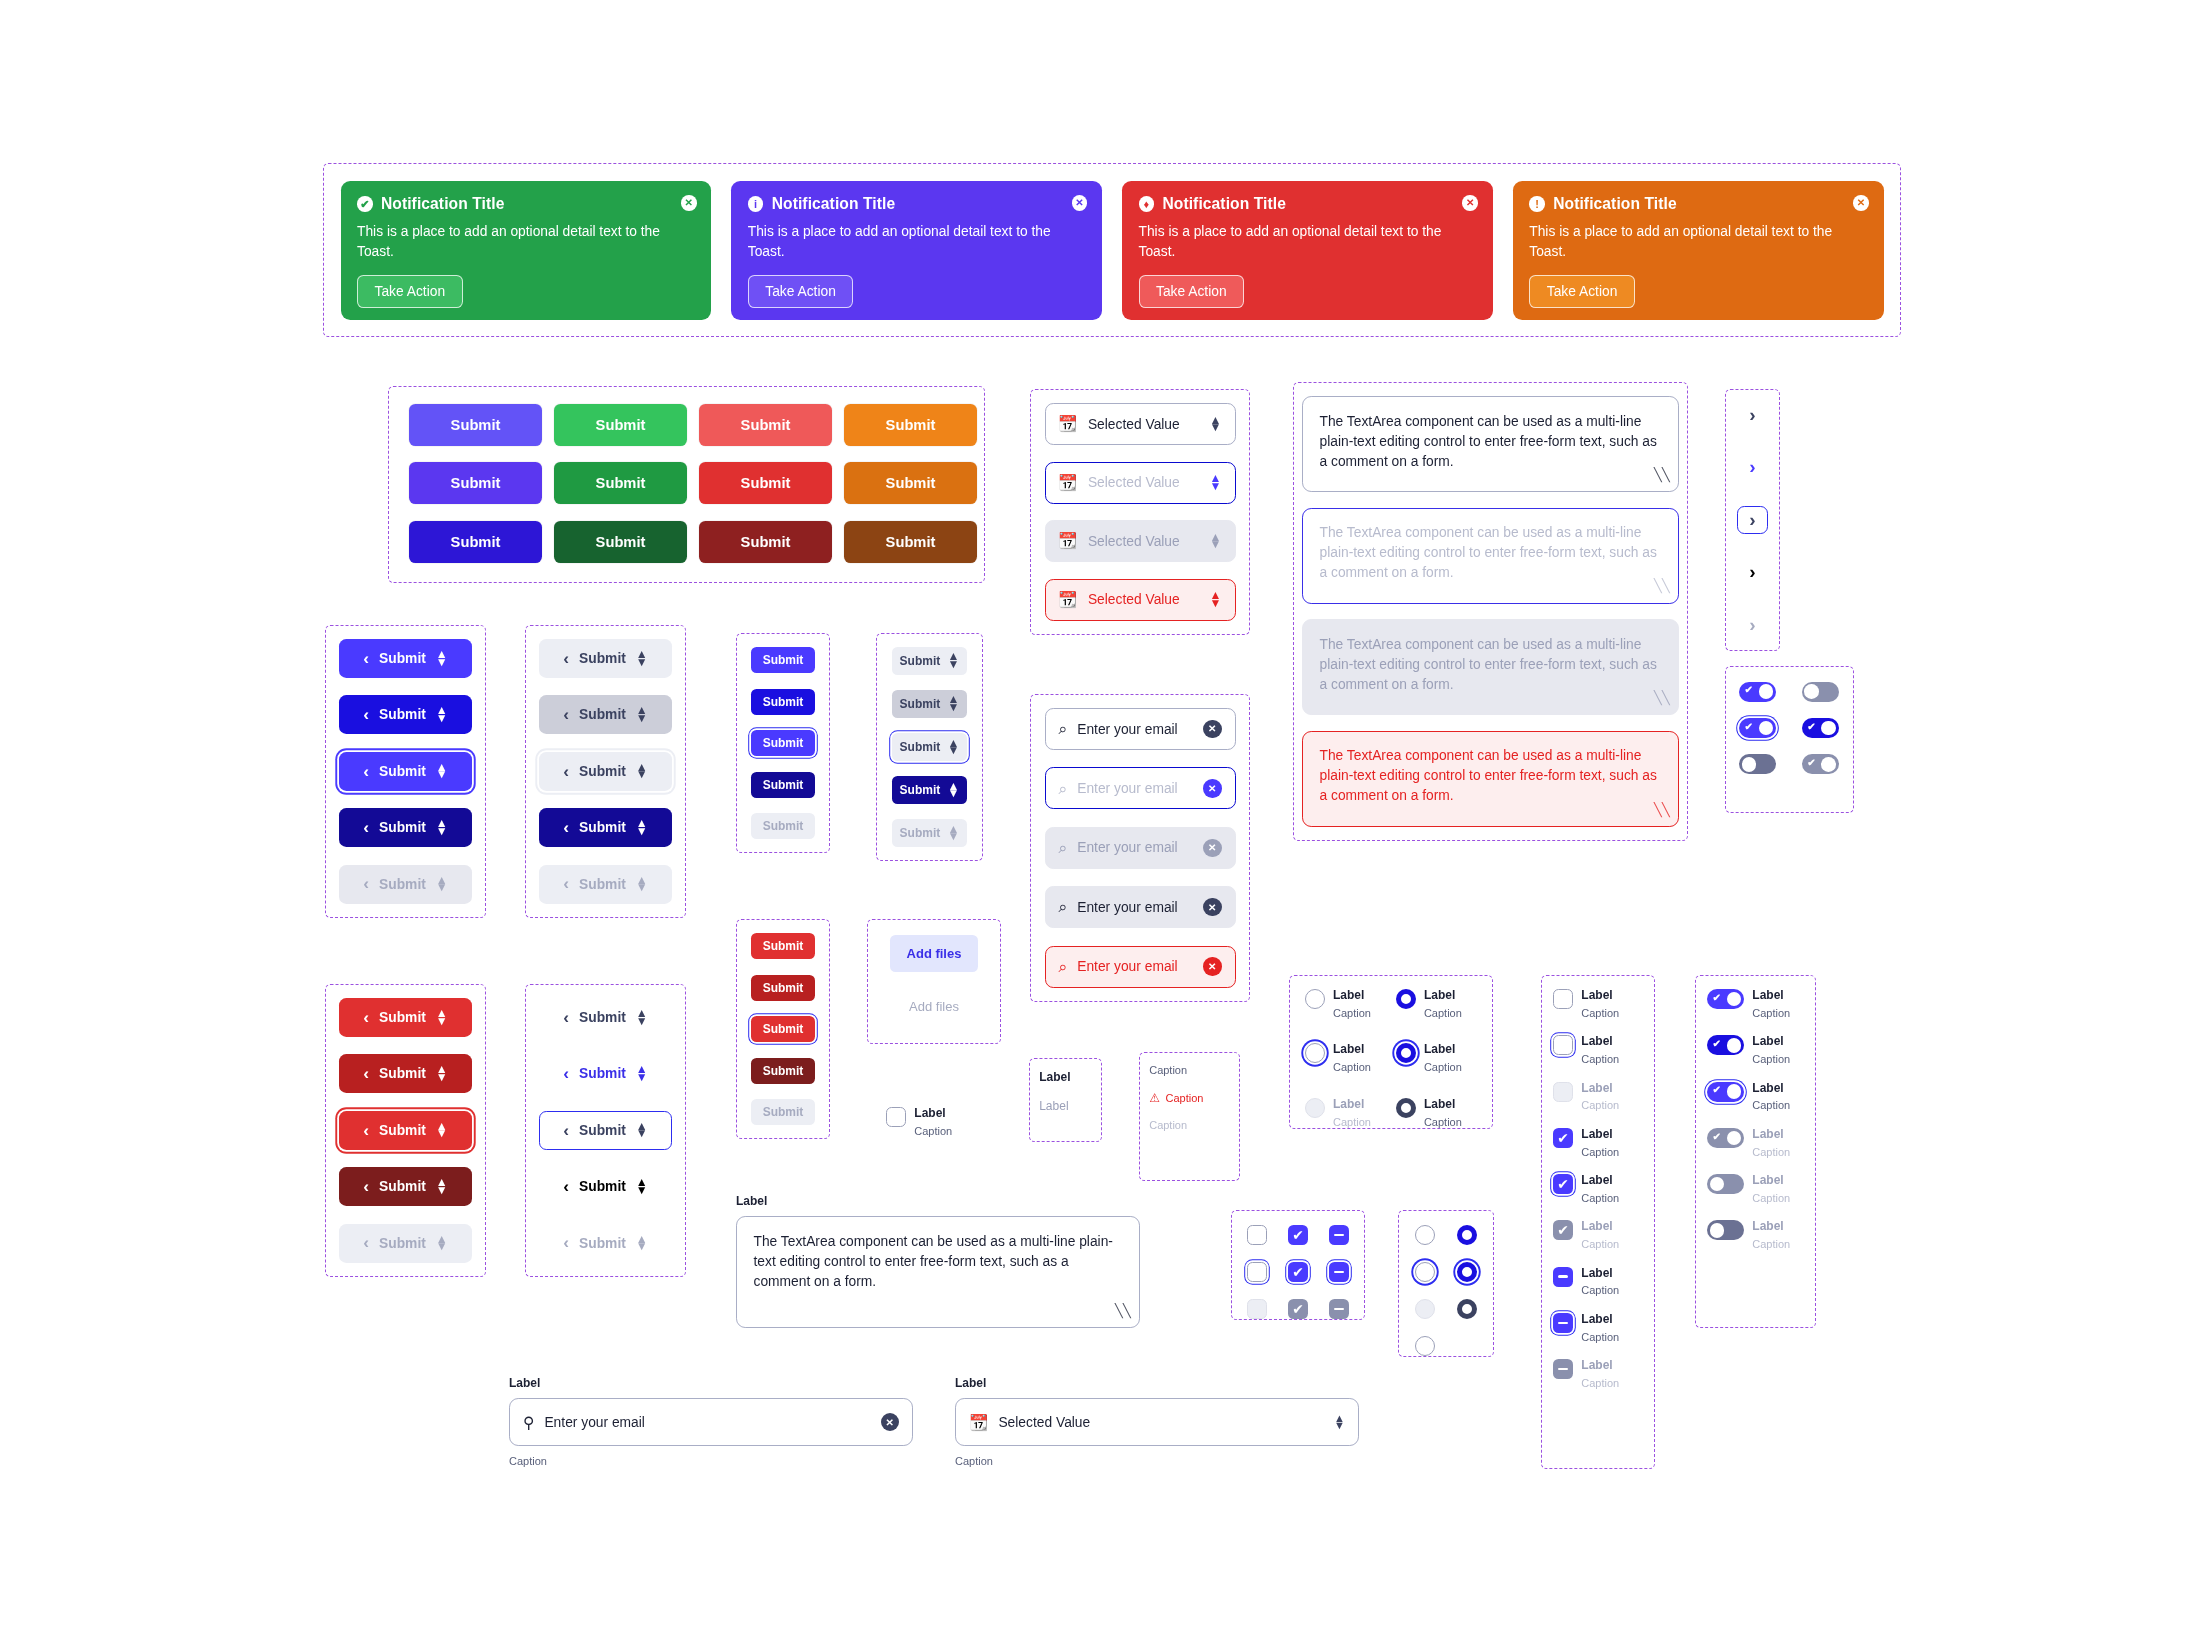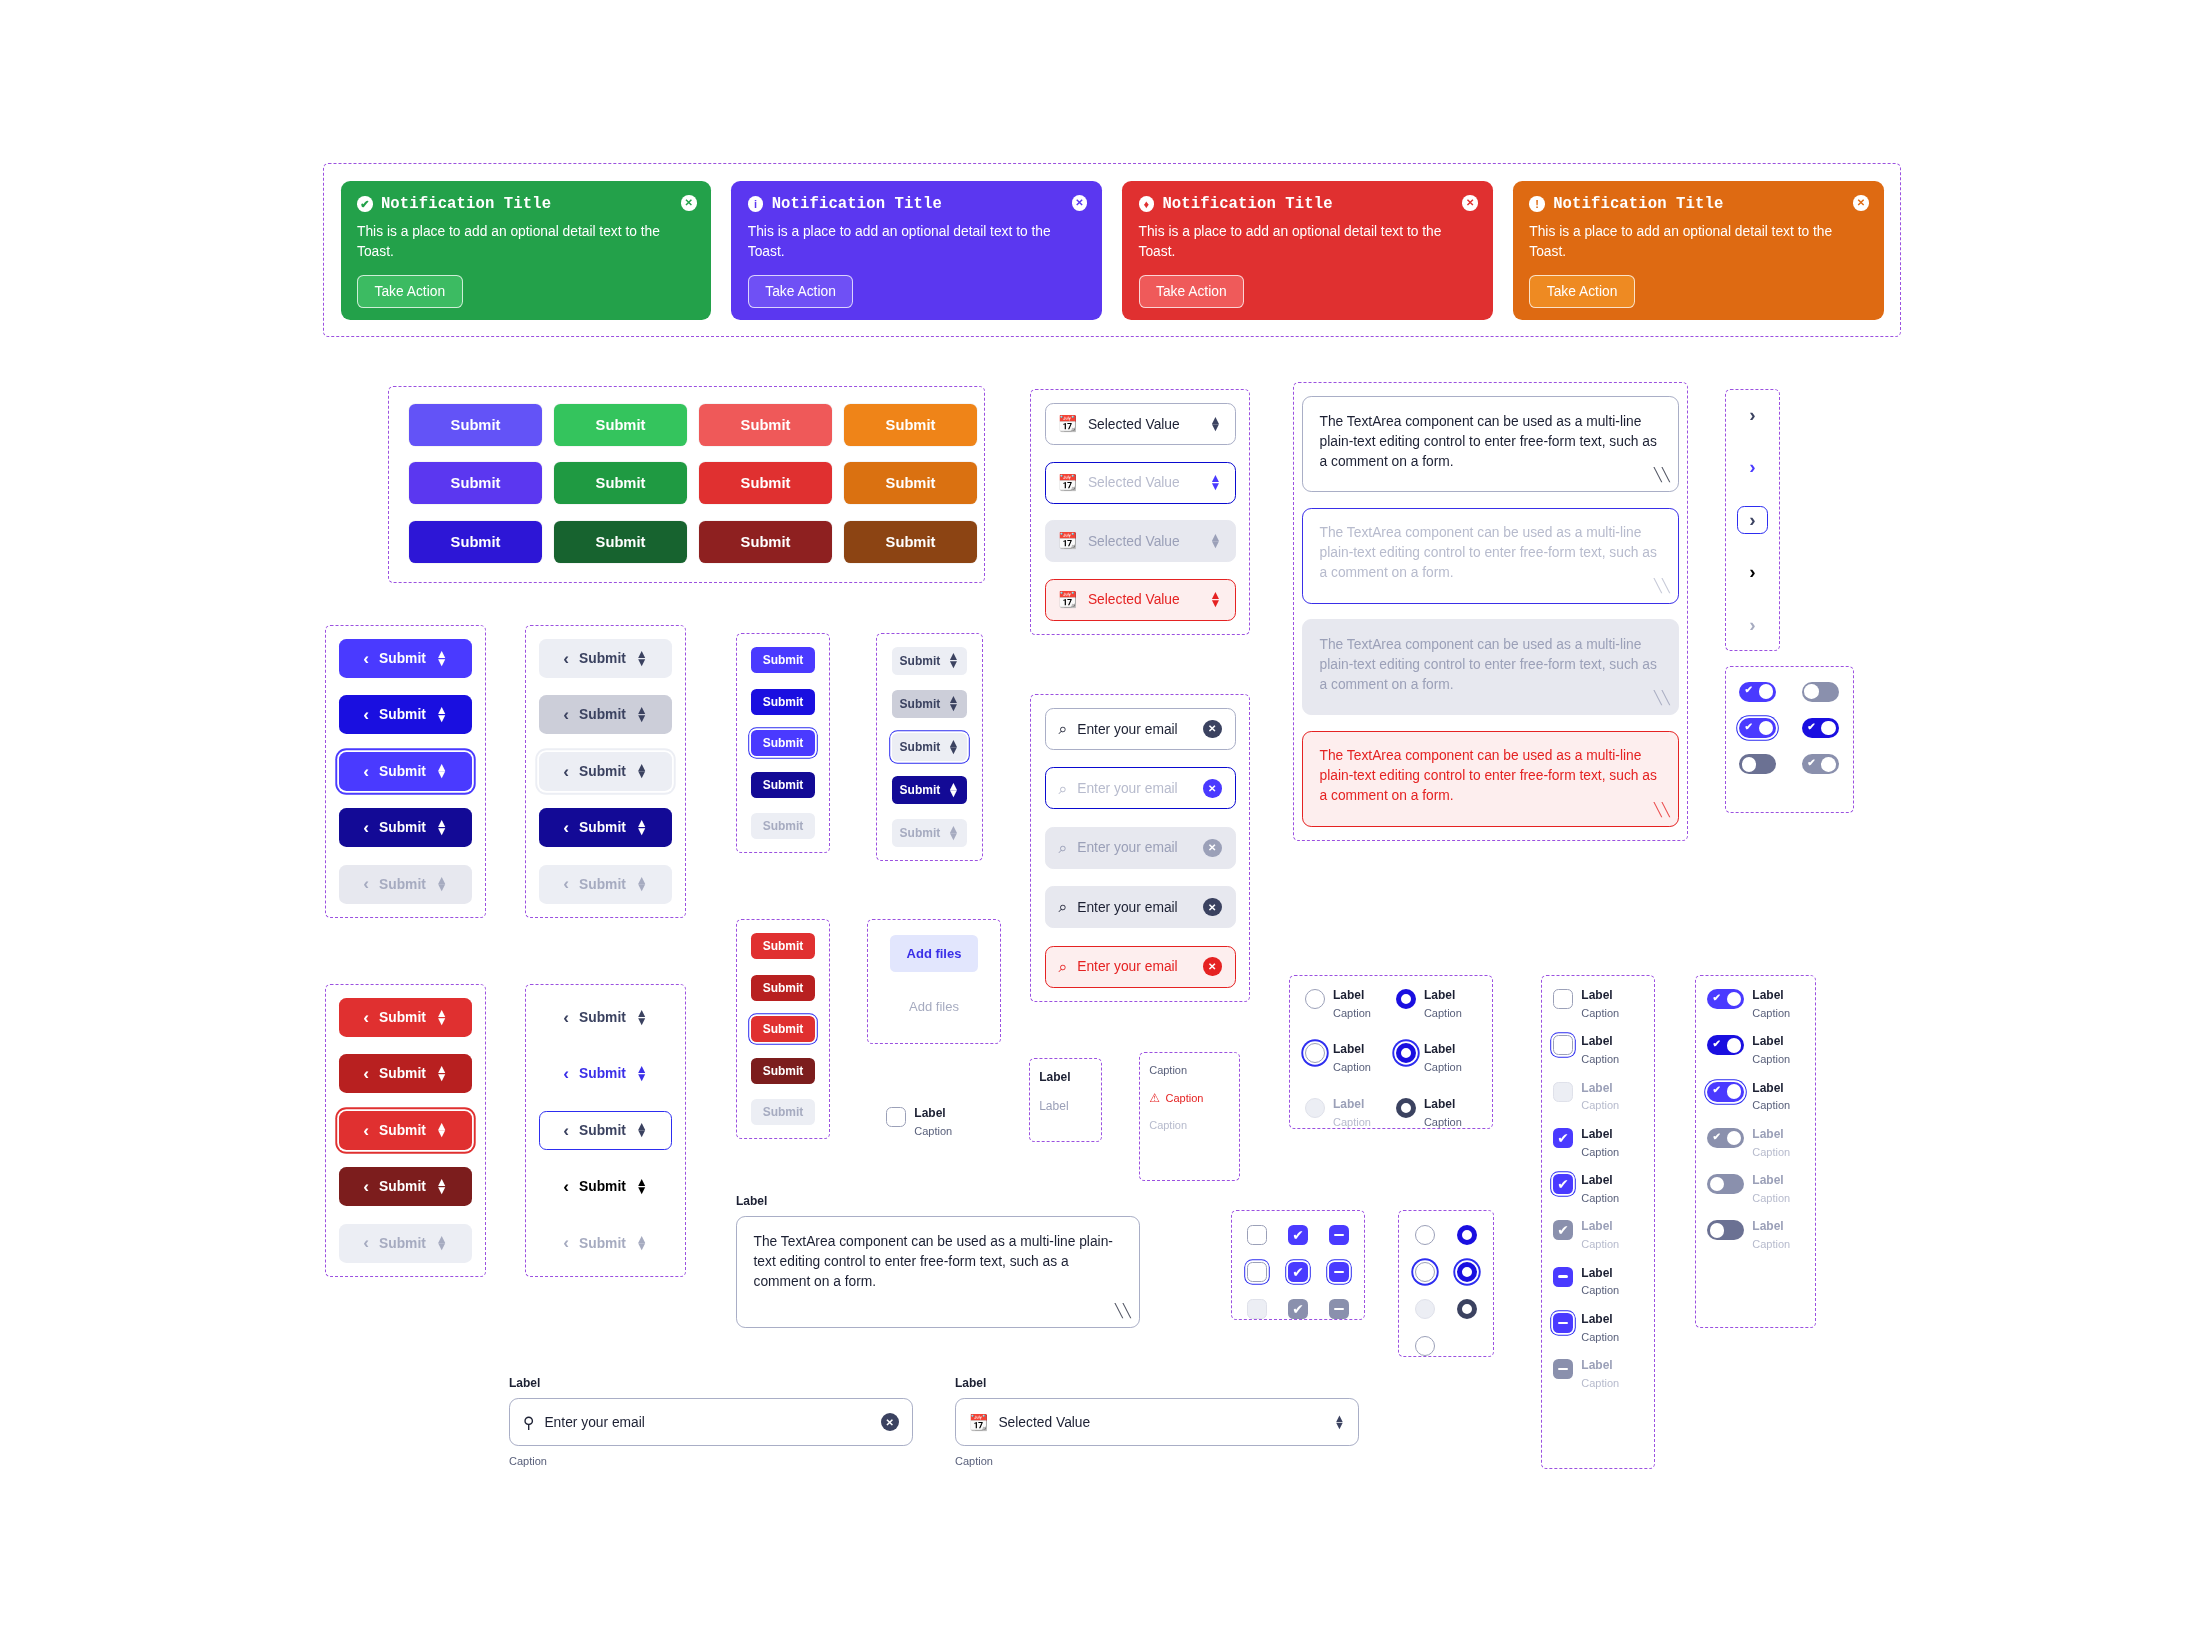--- a/index.html
+++ b/index.html
@@ -13,21 +13,21 @@
     color: #1c2033;
   }
   .abs { position: absolute; }
   .dash { border: 1.8px dashed #9b51e0; border-radius: 5.5px; }
 
   
   #toast-group { left:323px; top:163px; width:1578px; height:174px; padding:16.5px; display:flex; gap:20px; }
   .toast { flex:1; border-radius:9.2px; padding:14.7px 16.5px 16.5px 16.5px; color:#fff; position:relative; }
   .toast-head { display:flex; align-items:center; gap:8.3px; }
   .toast-ico { width:15.6px; height:15.6px; border-radius:50%; background:#fff; display:flex; align-items:center; justify-content:center; font-size:11px; font-weight:bold; flex:0 0 auto; line-height:1; }
-  .toast-title { font-size:15.6px; font-weight:bold; letter-spacing:0.1px;font-family:Liberation Mono, monospace; }
+  .toast-title { font-size:15.6px; font-weight:bold; letter-spacing:0.1px; }
   .toast-close { position:absolute; right:14.7px; top:14.7px; width:15.6px; height:15.6px; border-radius:50%; background:#fff; display:flex; align-items:center; justify-content:center; font-size:10px; font-weight:bold; }
   .toast-body { font-size:13.8px; line-height:1.42; margin-top:9.2px; max-width:349px; }
   .toast-action { margin-top:13px; display:inline-block; padding:8.3px 16.5px; border-radius:6.4px; font-size:13.8px; border:0.9px solid rgba(255,255,255,.75); }
 
   
   #btn-grid { left:388px; top:386px; width:597px; height:197px; padding:16.5px 20px; }
   .bgrid { display:grid; grid-template-columns: repeat(4, 133px); grid-template-rows: repeat(3, 42px); gap:16.5px 12px; }
   .sbtn { border-radius:6.4px; color:#fff; font-size:14.7px; font-weight:bold; display:flex; align-items:center; justify-content:center; }
 
   

